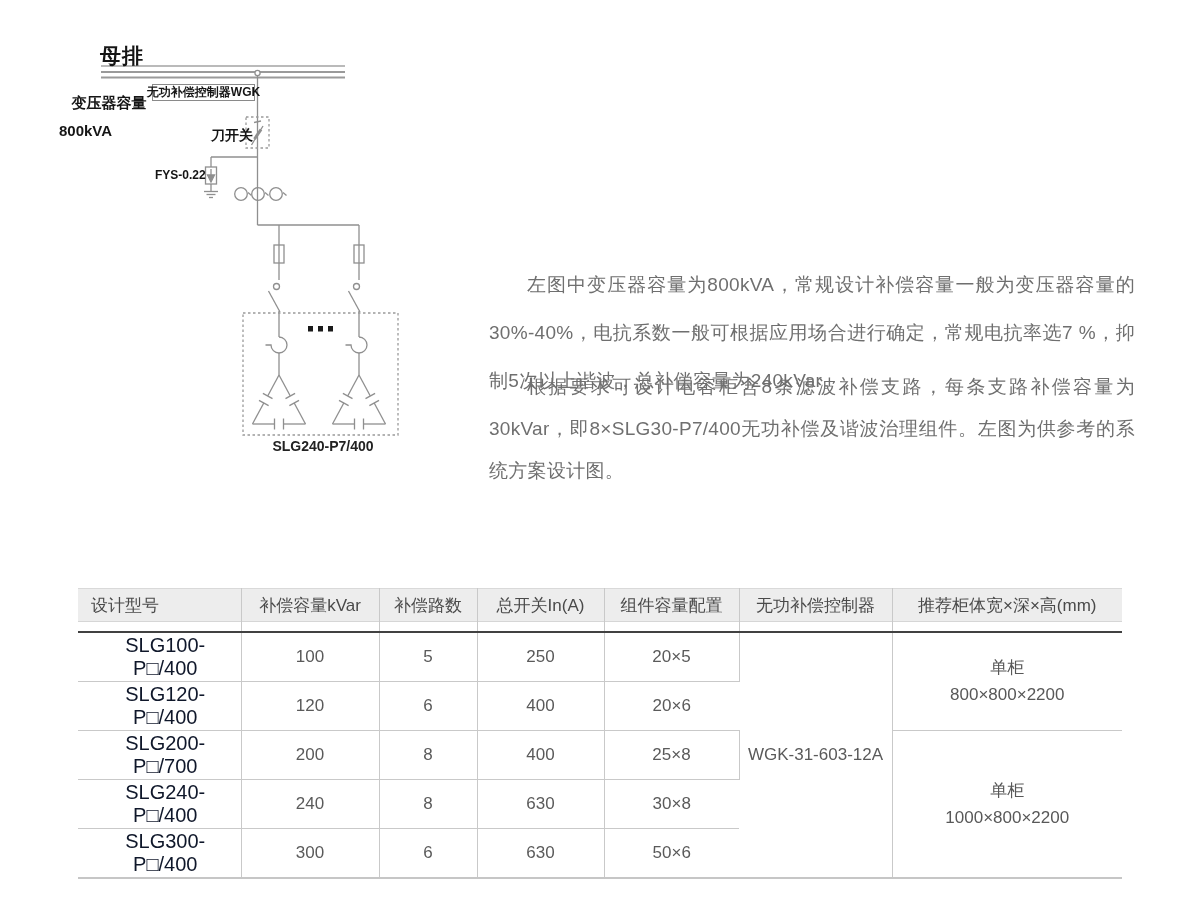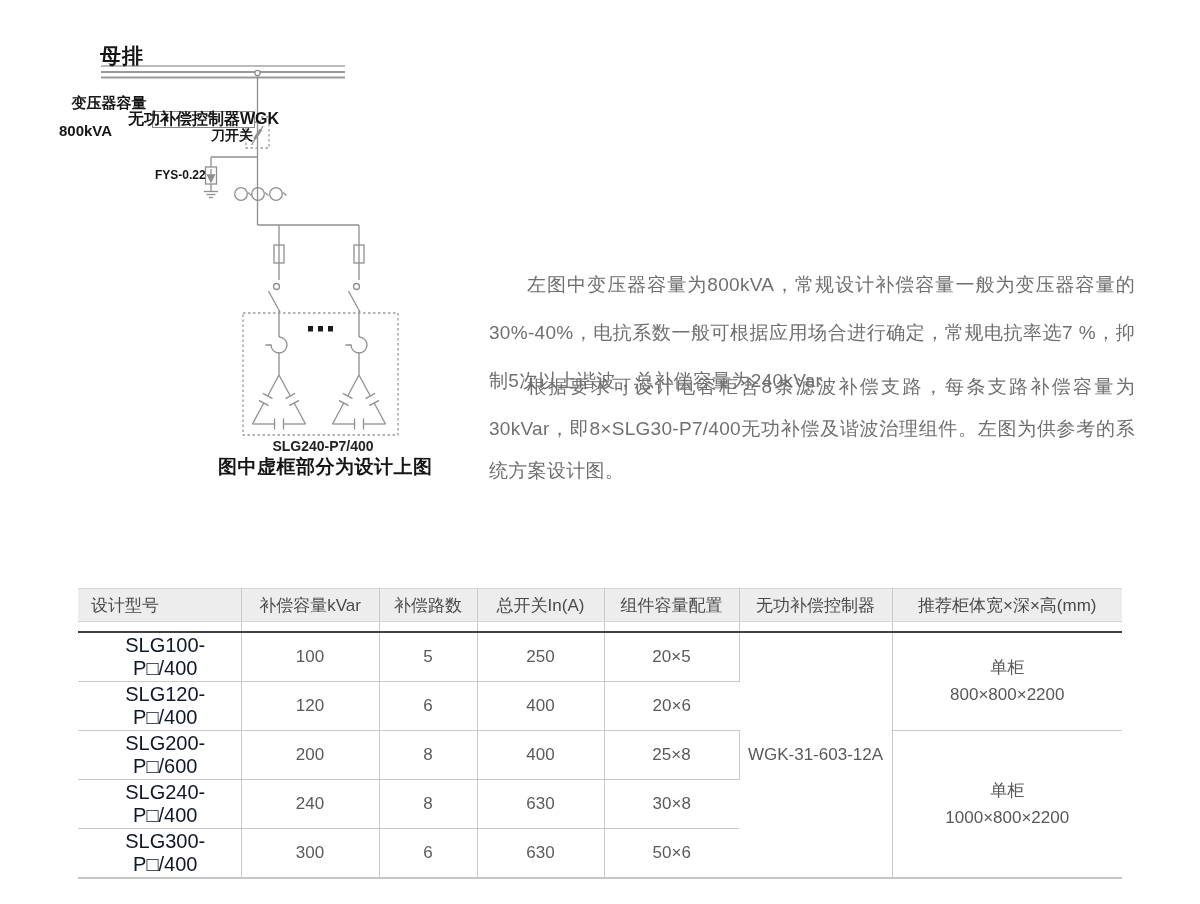--- a/index.html
+++ b/index.html
@@ -8,21 +8,21 @@
     font-family:"Liberation Sans","DejaVu Sans",sans-serif;
     -webkit-font-smoothing:antialiased;
   }
   
   .schematic{position:absolute;left:0;top:0;width:470px;height:500px;}
   .schematic svg{position:absolute;left:0;top:0;}
   .dlabel{position:absolute;color:#151515;white-space:nowrap;}
   .lbl-busbar{left:100px;top:42px;font-size:21px;font-weight:700;letter-spacing:1px;}
   .lbl-controller{
     left:152px;top:84px;width:101px;height:15px;border:1px solid #8a8a8a;background:#fff;
-    font-size:16px;font-weight:700;display:flex;align-items:center;justify-content:center;margin-top:27px;
+    font-size:12px;font-weight:700;display:flex;align-items:center;justify-content:center;
   }
   .lbl-transformer1{left:70px;top:94px;width:78px;text-align:center;font-size:15px;font-weight:700;}
   .lbl-transformer2{left:59px;top:114px;width:78px;text-align:left;font-size:15px;font-weight:700;margin-top:8px;}
   .lbl-knife{left:211px;top:127px;font-size:14px;font-weight:700;}
   .lbl-fys{left:155px;top:168px;font-size:12px;font-weight:700;}
   .lbl-module{left:250px;top:438px;width:146px;text-align:center;font-size:14px;font-weight:600;color:#222;}
   .lbl-caption{left:218px;top:454px;width:212px;text-align:center;font-size:19px;font-weight:700;letter-spacing:0.5px;}
   
   .desc p{
     position:absolute;left:489px;width:646px;margin:0;
@@ -140,21 +140,20 @@
     </g>
   </svg>
 
   <div class="dlabel lbl-busbar">母排</div>
   <div class="dlabel lbl-controller">无功补偿控制器WGK</div>
   <div class="dlabel lbl-transformer1">变压器容量</div>
   <div class="dlabel lbl-transformer2">800kVA</div>
   <div class="dlabel lbl-knife">刀开关</div>
   <div class="dlabel lbl-fys">FYS-0.22</div>
   <div class="dlabel lbl-module">SLG240-P7/400</div>
-  <div class="dlabel lbl-caption">图中虚框部分为设计上图</div>
 </div>
 
 <div class="desc">
   <p class="para1">左图中变压器容量为800kVA，常规设计补偿容量一般为变压器容量的30%-40%，电抗系数一般可根据应用场合进行确定，常规电抗率选7 %，抑制5次以上谐波，总补偿容量为240kVar。</p>
   <p class="para2">根据要求可设计电容柜含8条滤波补偿支路，每条支路补偿容量为30kVar，即8×SLG30-P7/400无功补偿及谐波治理组件。左图为供参考的系统方案设计图。</p>
 </div>
 
 <table class="spec">
   <colgroup>
     <col style="width:163px">
@@ -204,21 +203,21 @@
       </td>
     </tr>
     <tr>
       <td class="c-model">SLG120- P□/400</td>
       <td>120</td>
       <td>6</td>
       <td>400</td>
       <td>20×6</td>
     </tr>
     <tr>
-      <td class="c-model">SLG200- P□/600</td>
+      <td class="c-model">SLG200- P□/700</td>
       <td>200</td>
       <td>8</td>
       <td>400</td>
       <td>25×8</td>
       <td rowspan="3" class="c-cab merge-bottom">
         <div>单柜</div>
         <div>1000×800×2200</div>
       </td>
     </tr>
     <tr>

